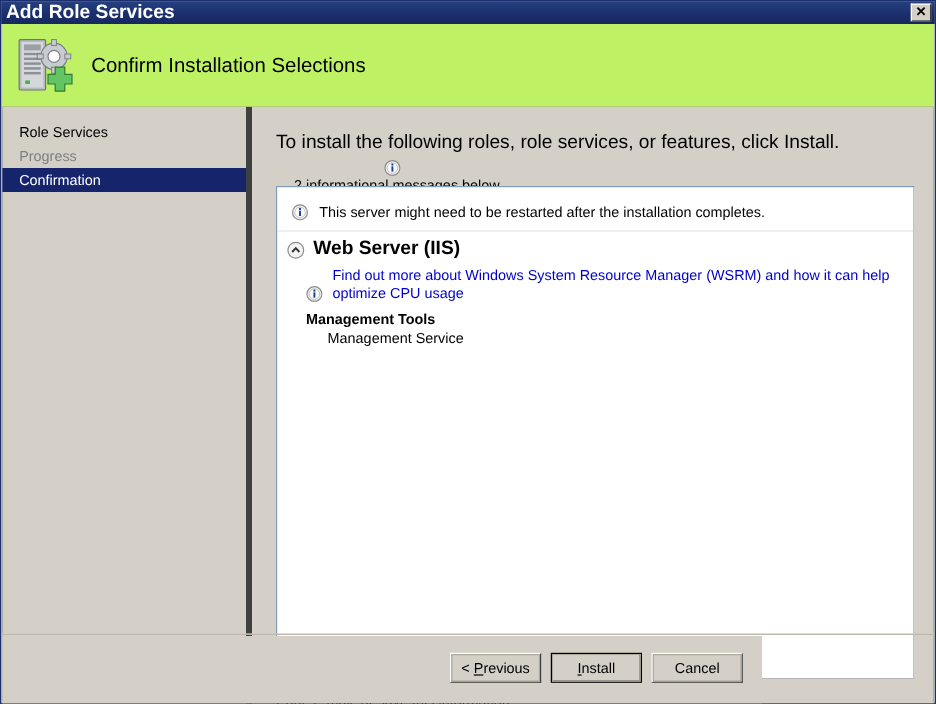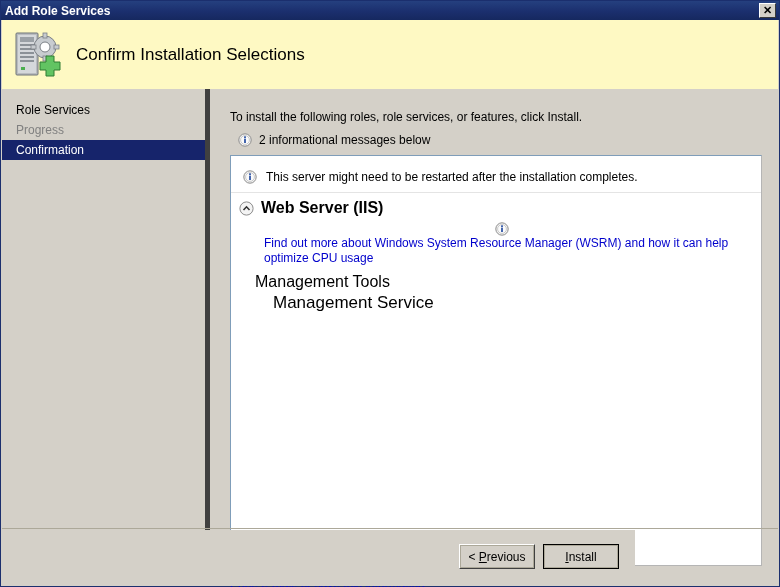--- a/index.html
+++ b/index.html
@@ -33,21 +33,21 @@
     left: 0; top: 0;
     width: 778px;
     height: 19px;
     background: linear-gradient(to bottom, #25407f 0%, #1b2f6e 55%, #16285f 100%);
     display: flex;
     align-items: center;
     box-sizing: border-box;
   }
   .titlebar-text {
     color: #ffffff;
-    font-size: 12px;
+    font-size: 16px;
     font-weight: bold;
     padding-left: 4px;
     letter-spacing: 0px;
     white-space: nowrap;
   }
   .titlebar-spacer { flex: 1 1 auto; }
   .close-btn {
     width: 17px;
     height: 15px;
     margin-right: 3px;
@@ -69,21 +69,21 @@
     color: #000000;
     font-family: "Liberation Sans", sans-serif;
   }
 
   
   .header {
     position: absolute;
     left: 1px; top: 19px;
     width: 776px;
     height: 69px;
-    background: #fef9c3;
+    background: #bef264;
     display: flex;
     align-items: center;
     box-sizing: border-box;
   }
   .header-icon {
     width: 52px;
     height: 52px;
     margin-left: 10px;
     margin-right: 12px;
     flex: 0 0 auto;
@@ -136,30 +136,31 @@
     left: 208px; top: 0;
     width: 568px;
     height: 497px;
     background: #d4d0c8;
     box-sizing: border-box;
   }
 
   .intro-line {
     position: absolute;
     left: 20px; top: 21px;
-    font-size: 12px;
+    font-size: 16px;
     color: #000000;
     white-space: nowrap;
   }
 
   .info-summary {
     position: absolute;
     left: 28px; top: 44px;
     display: flex;
     align-items: center;
+    flex-direction: column;
   }
   .info-summary .info-label {
     font-size: 12px;
     margin-left: 7px;
     white-space: nowrap;
   }
 
   
   .info-icon {
     width: 14px;
@@ -212,40 +213,39 @@
   }
   .group-title {
     font-size: 16px;
     font-weight: bold;
     margin-left: 7px;
     white-space: nowrap;
   }
 
   .link-row {
     display: flex;
-    align-items: center;
+    align-items: flex-end;
     padding: 3px 12px 2px 24px;
-    flex-direction: column;
   }
   .link-row .link-text {
     font-size: 12px;
     color: #0000cc;
     margin-left: 8px;
     line-height: 15px;
     cursor: default;
     max-width: 484px;
   }
 
   .subgroup-title {
-    font-size: 16px;
-    font-weight: normal;
+    font-size: 12px;
+    font-weight: bold;
     padding: 5px 0 0 24px;
   }
   .subgroup-item {
-    font-size: 17px;
+    font-size: 12px;
     padding: 2px 0 0 42px;
   }
 
   
   .print-link {
     position: absolute;
     left: 20px; top: 488px;
     font-size: 12px;
     color: #0000cc;
     text-decoration: underline;
@@ -444,17 +444,20 @@
         <span><span>&lt; </span><span class="u">P</span><span>revious</span></span>
       </div>
 
 
       <div class="btn default">
         <span class="inner">
           <span><span></span><span class="u">I</span><span>nstall</span></span>
         </span>
       </div>
 
+      <div class="btn">
+        <span><span>Cancel</span><span class="u"></span><span></span></span>
+      </div>
 
     </div>
   </div>
 
 </div>
 
 </body></html>

